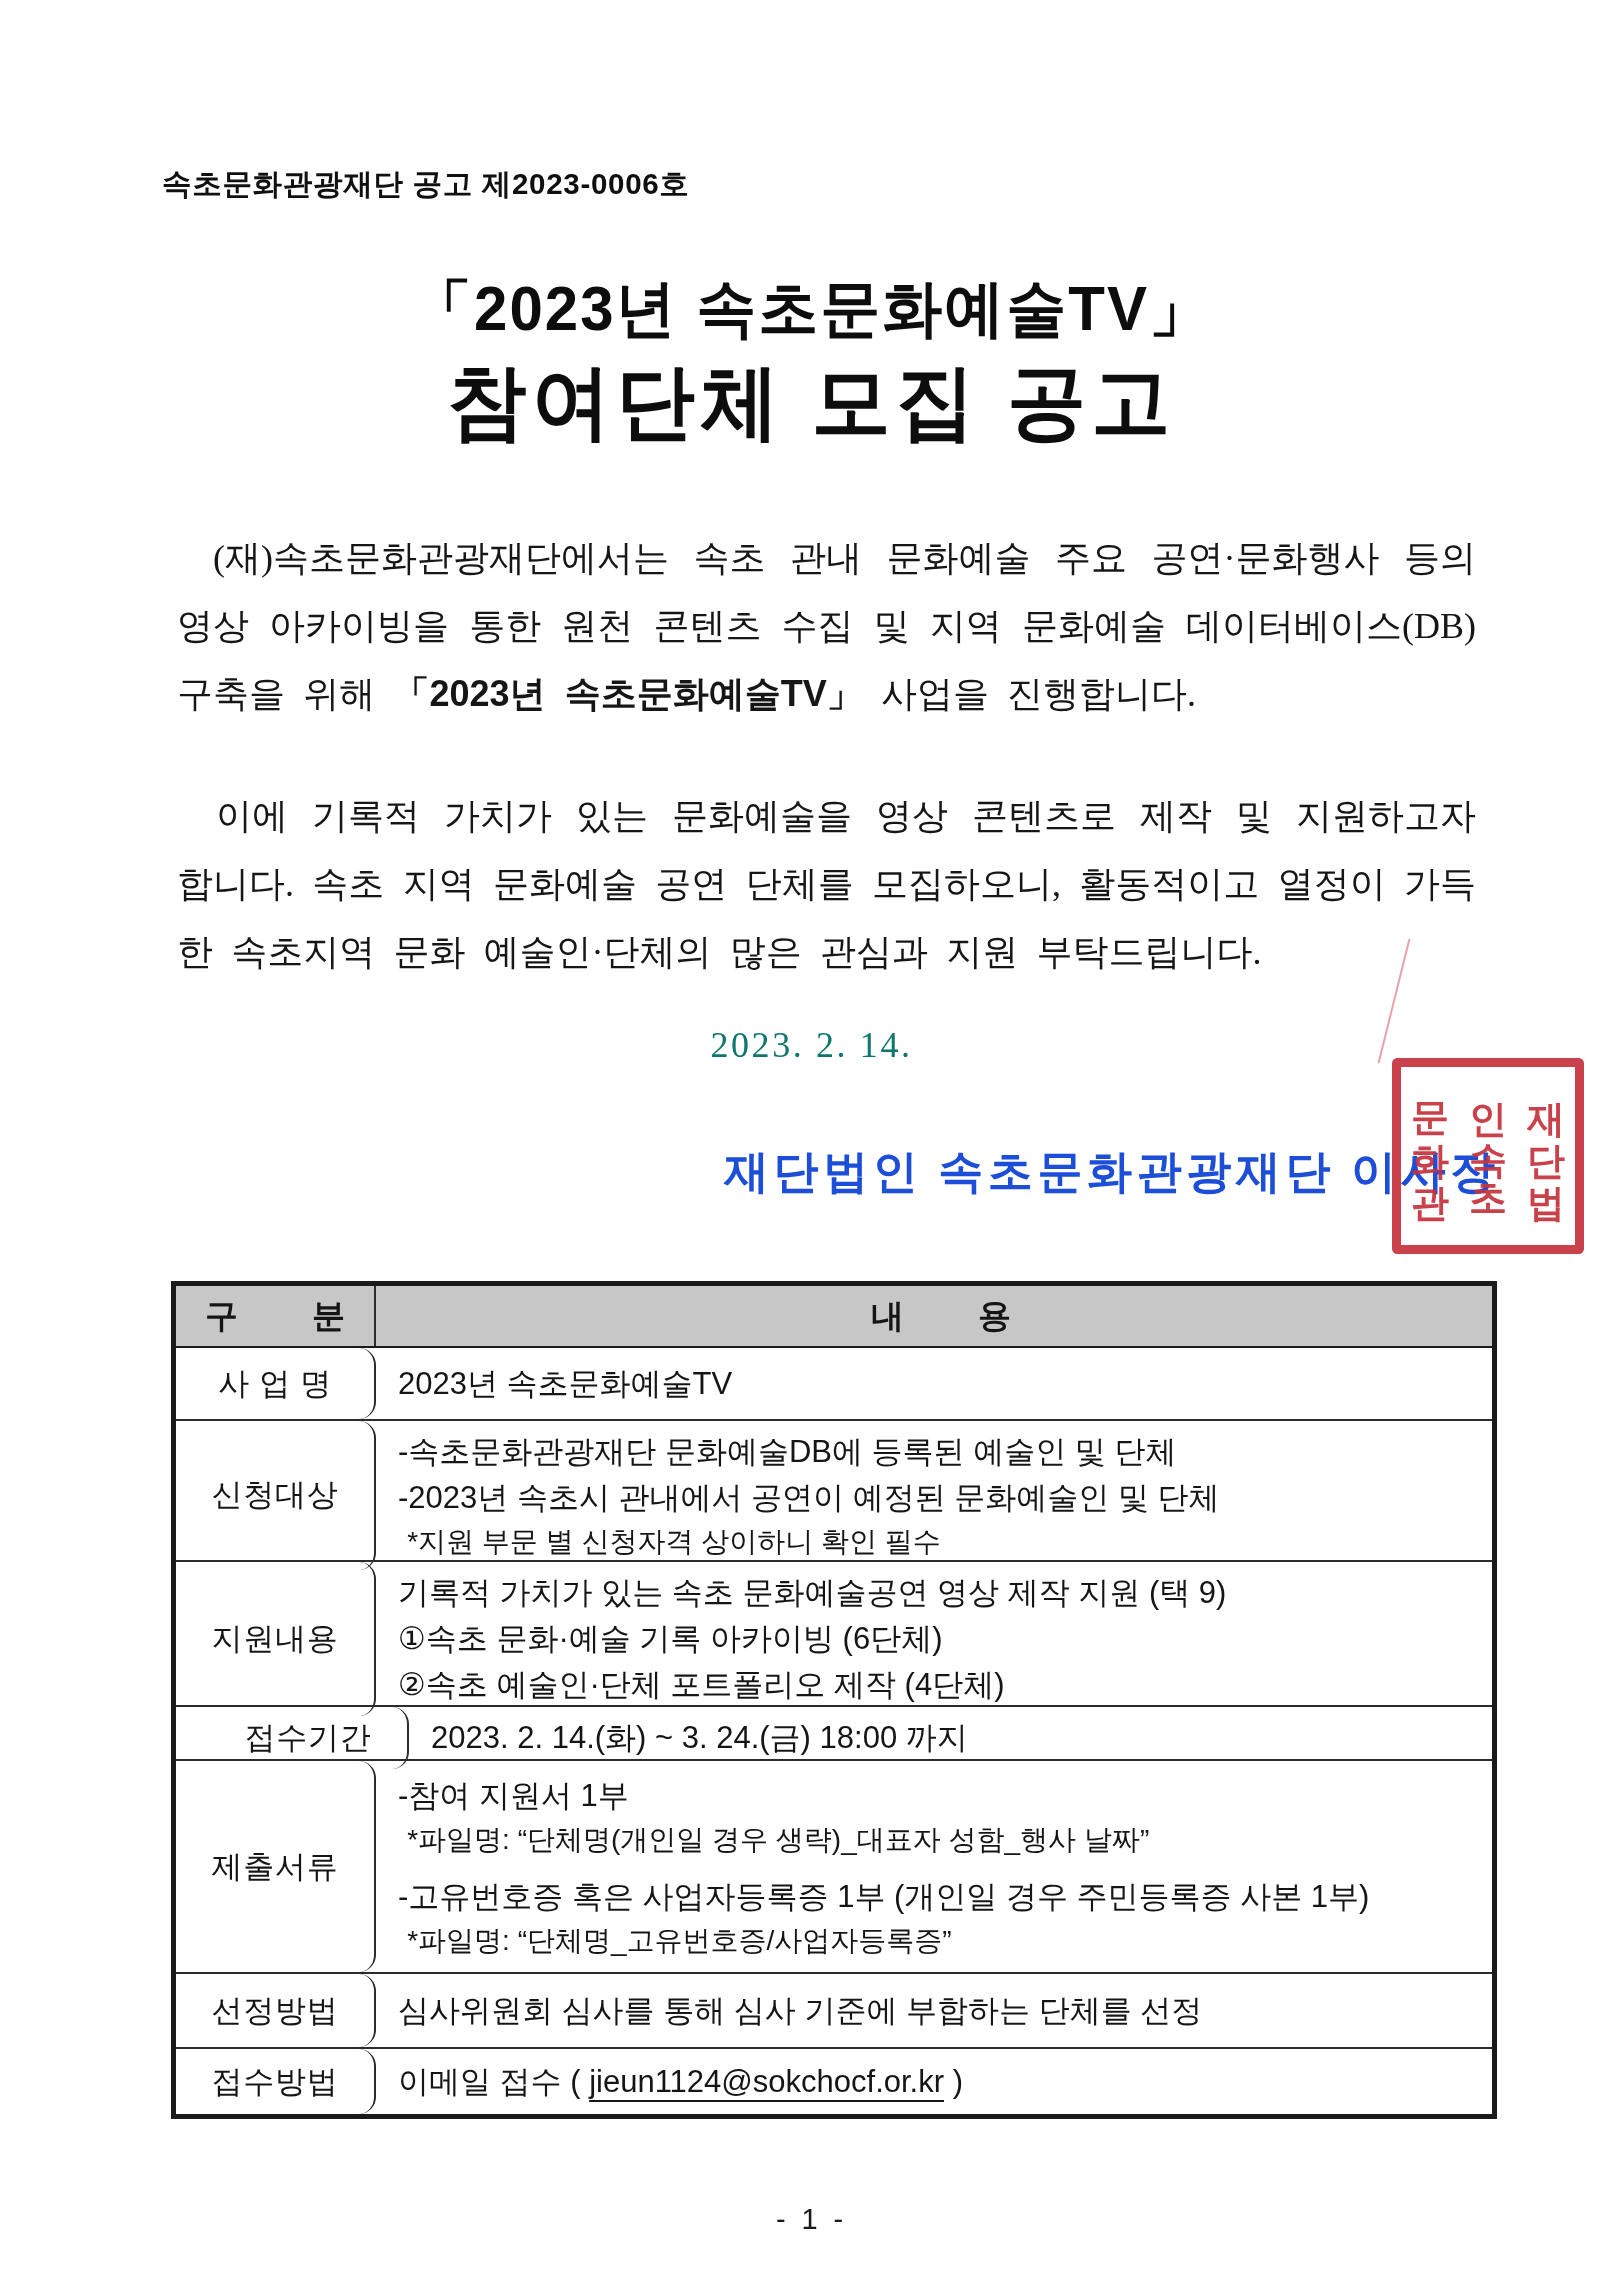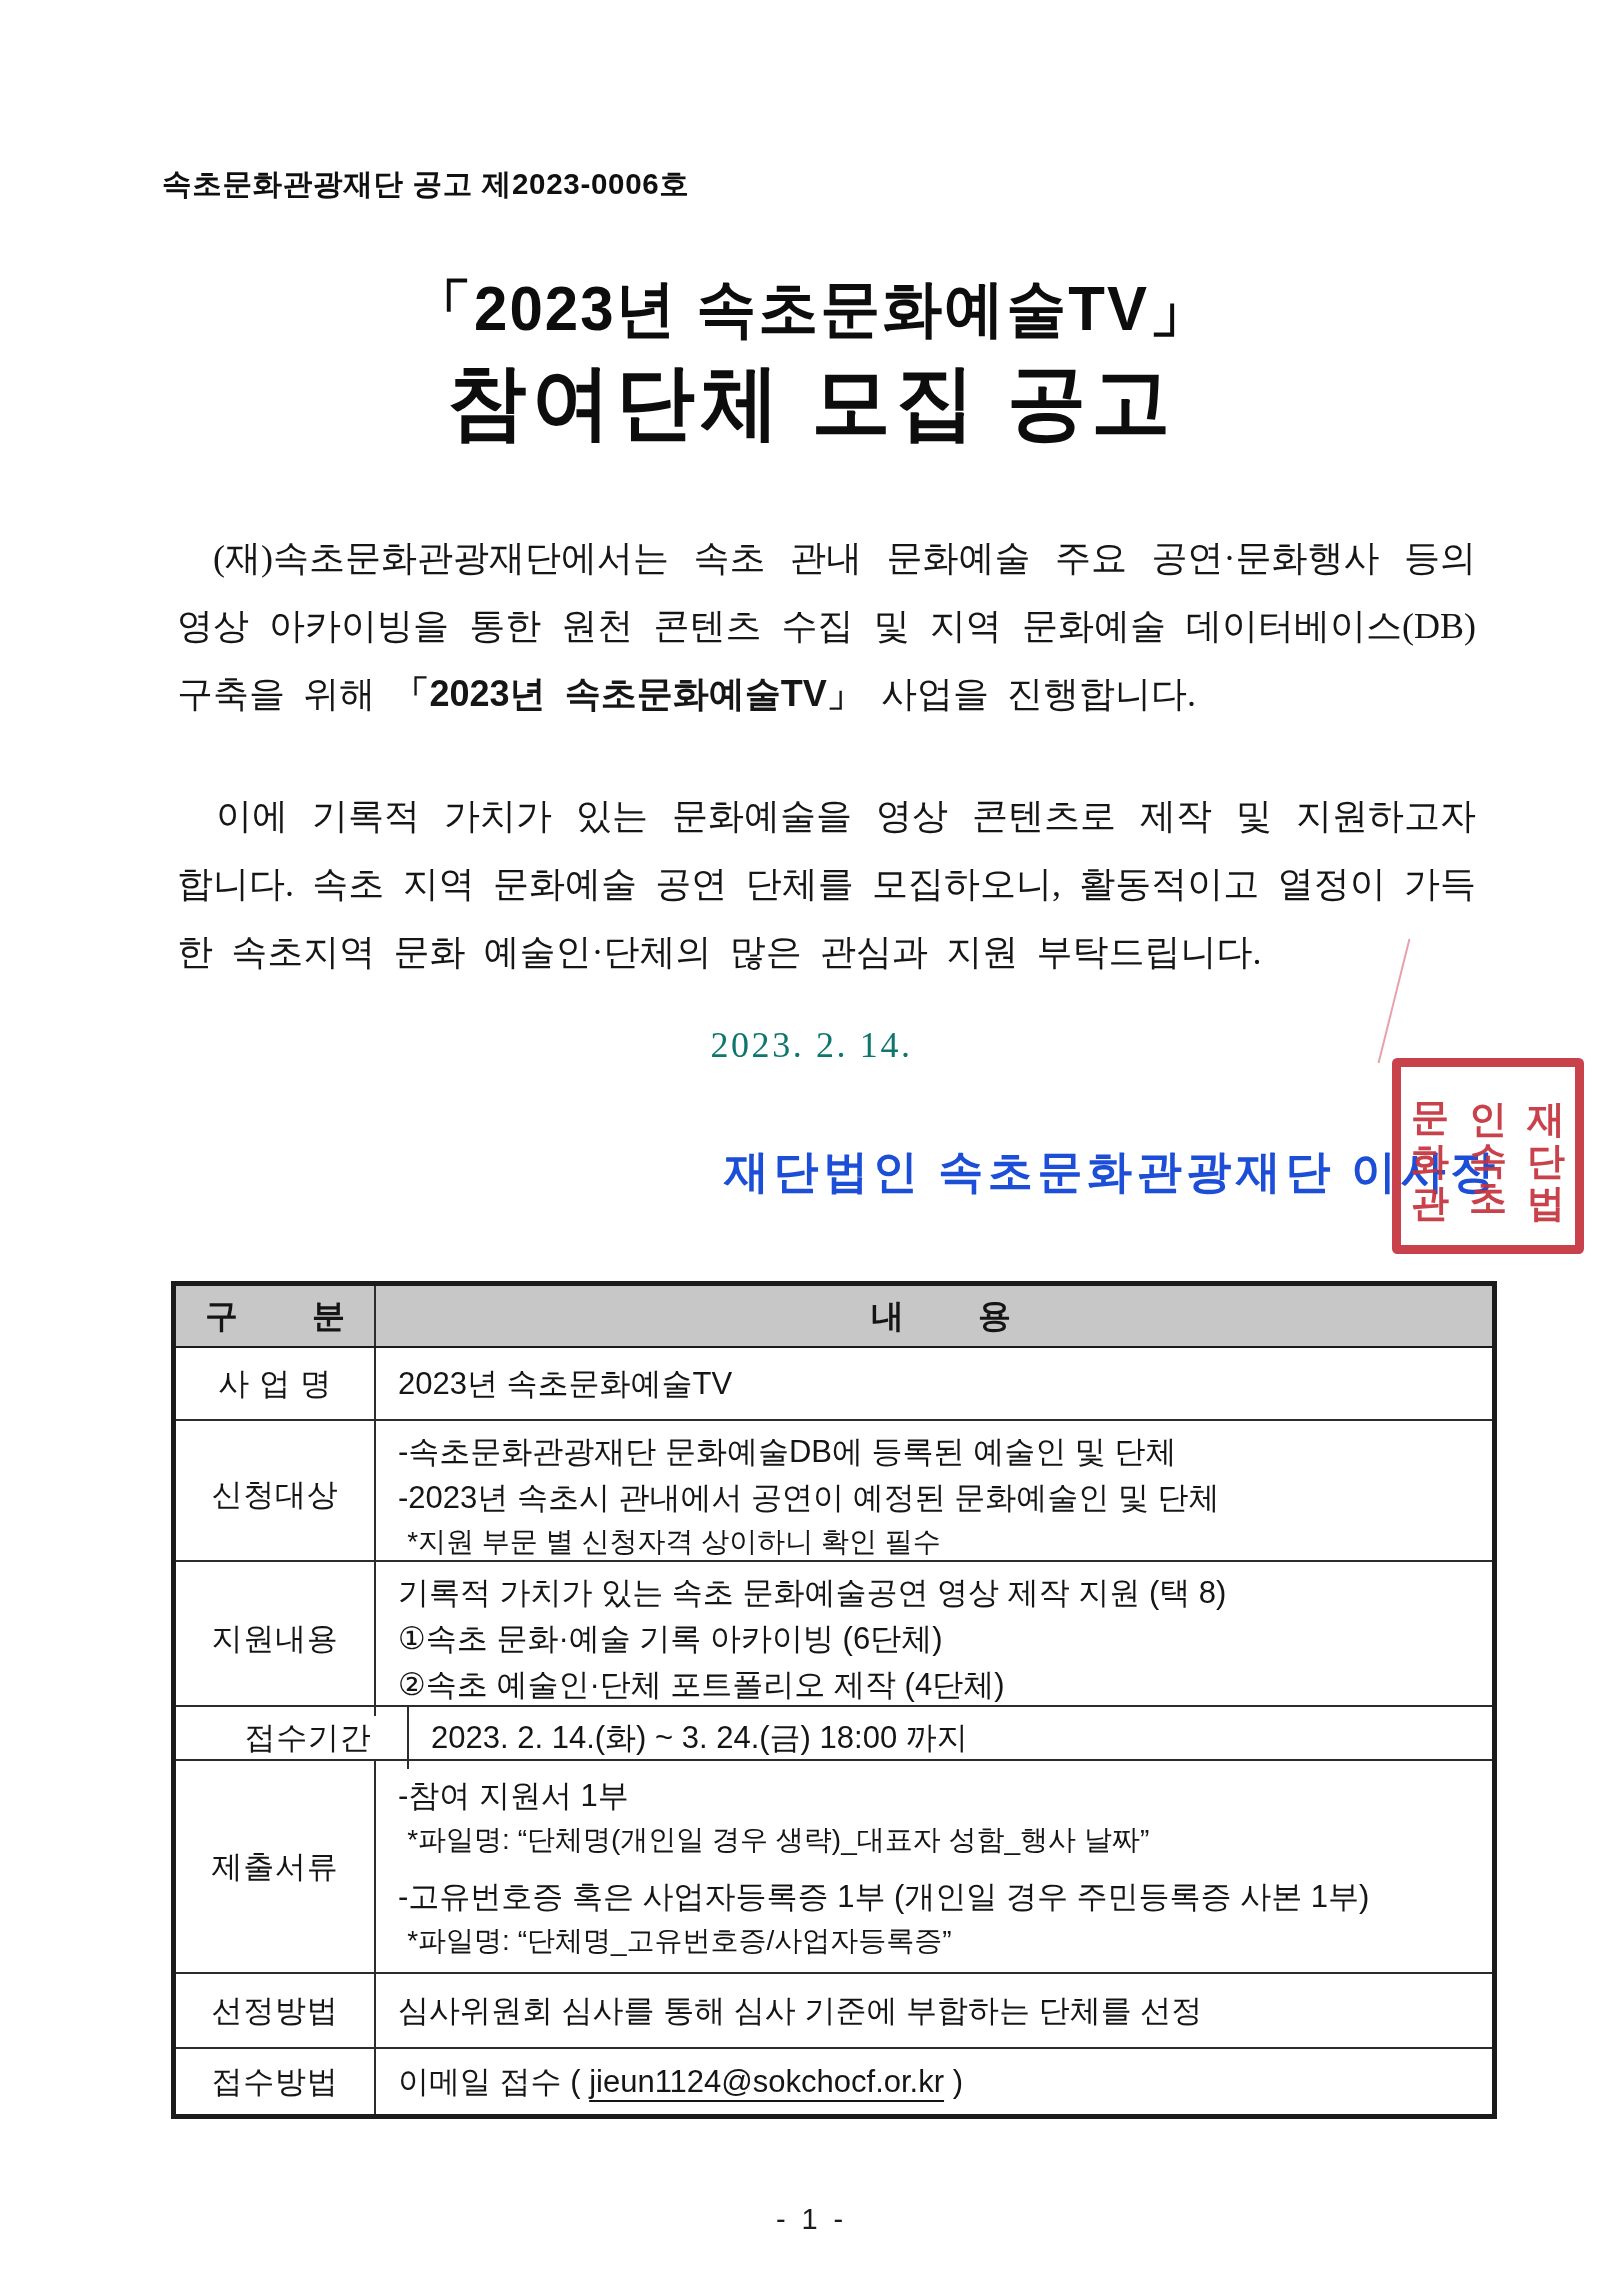--- a/index.html
+++ b/index.html
@@ -128,20 +128,21 @@
     border-right:2px solid #2c2c2c;
   }
   .header-row .th.col2{
     border-right:none;
     justify-content:center;
   }
   .td-label{
     font-size:31px;
     letter-spacing:0.7px;
     text-align:center;
+    border-radius:17px;
   }
   .td-content{
     box-sizing:border-box;
     display:flex;flex-direction:column;justify-content:center;
     padding:7.9px 13px 7.9px 22px;
     font-size:31px;line-height:46px;border-radius:20px;
   }
   .cell-line{white-space:nowrap;}
   .cell-line.sub{
     font-size:28px;line-height:41px;
@@ -215,21 +216,21 @@
       <div class="td-content">
         <div class="cell-line">-속초문화관광재단 문화예술DB에 등록된 예술인 및 단체</div>
         <div class="cell-line">-2023년 속초시 관내에서 공연이 예정된 문화예술인 및 단체</div>
         <div class="cell-line sub">*지원 부문 별 신청자격 상이하니 확인 필수</div>
       </div>
     </div>
 
     <div class="tr row-support">
       <div class="td-label">지원내용</div>
       <div class="td-content">
-        <div class="cell-line">기록적 가치가 있는 속초 문화예술공연 영상 제작 지원 (택 8)</div>
+        <div class="cell-line">기록적 가치가 있는 속초 문화예술공연 영상 제작 지원 (택 9)</div>
         <div class="cell-line">①속초 문화·예술 기록 아카이빙 (6단체)</div>
         <div class="cell-line">②속초 예술인·단체 포트폴리오 제작 (4단체)</div>
       </div>
     </div>
 
     <div class="tr row-period">
       <div class="td-label">접수기간</div>
       <div class="td-content">
         <div class="cell-line">2023. 2. 14.(화) ~ 3. 24.(금) 18:00 까지</div>
       </div>

